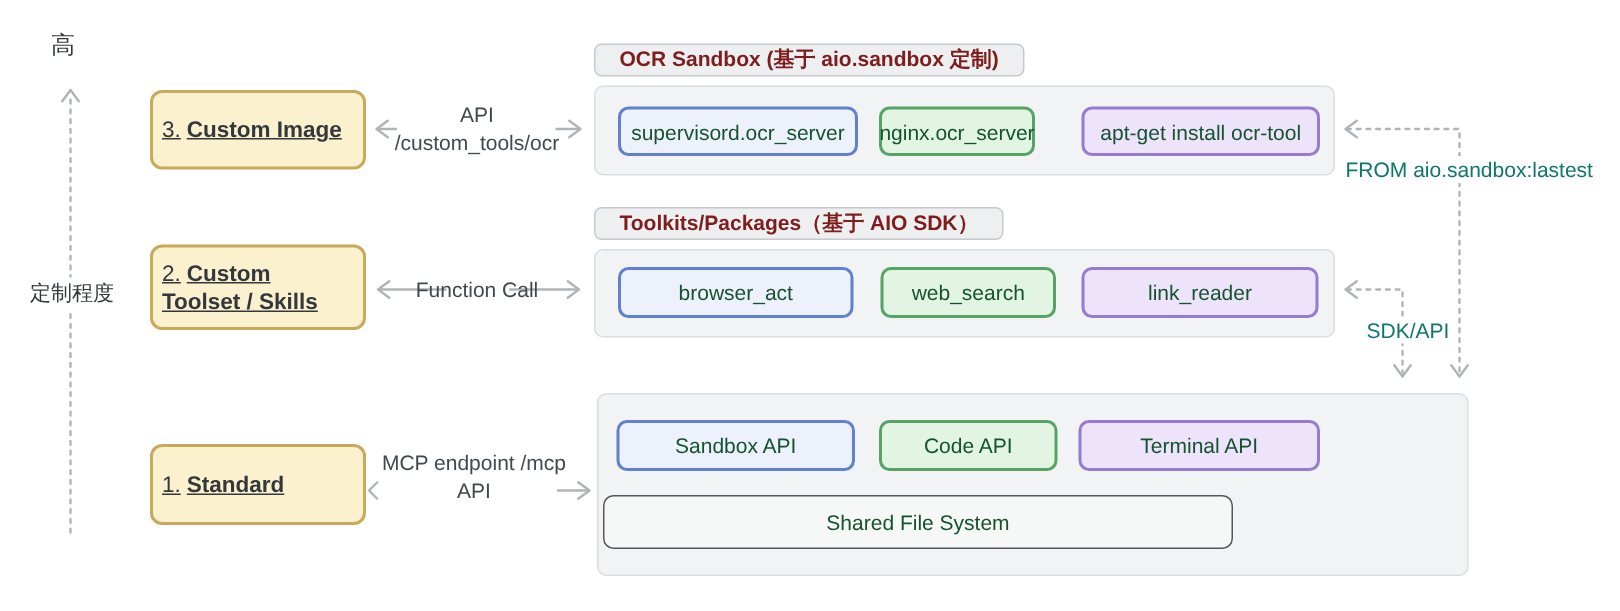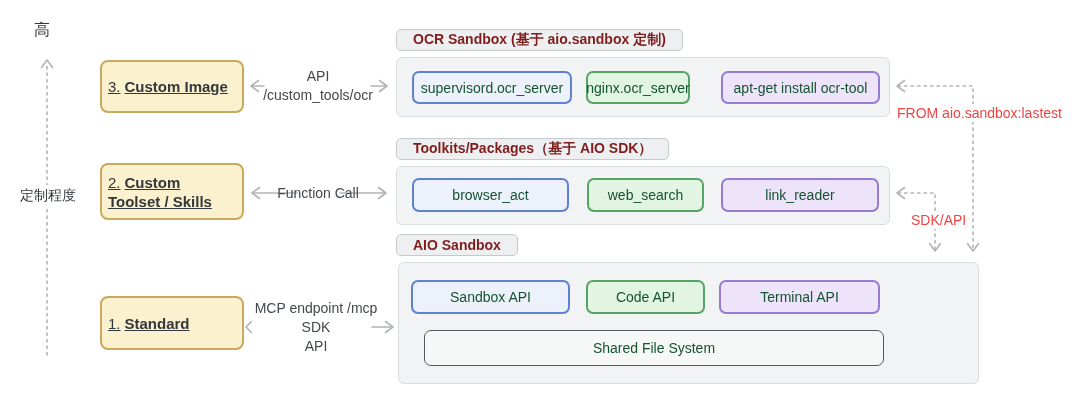--- a/index.html
+++ b/index.html
@@ -38,21 +38,21 @@
   
   .node{
     position:absolute;display:flex;align-items:center;justify-content:center;box-sizing:border-box;
     font-size:14px;border-radius:7px;border:2px solid;white-space:nowrap;color:#14532d;background:#fff;
   }
   .node.blue{background:var(--blue-fill,#EDF1FC);border-color:var(--blue-border,#6080D0);}
   .node.green{background:var(--green-fill,#E2F5E3);border-color:var(--green-border,#55A465);}
   .node.purple{background:var(--purple-fill,#EDE4FB);border-color:var(--purple-border,#977AD1);}
   .node.shared{background:var(--shared-fill,#F6F7F7);border:1.5px solid var(--shared-border,#54585B);}
   
-  .annot{font-size:14px;color:#ef4444;background:#ffffff;padding:1px 3px;white-space:nowrap;}
+  .annot{font-size:14px;color:#0f766e;background:#ffffff;padding:1px 3px;white-space:nowrap;}
 </style>
 </head>
 <body>
 
 <div class="stage">
 
   <svg class="arrows" viewBox="0 0 1080 407">
     <g>
       <path class="s d" d="M47,355 L47,64"></path>
       <path class="s" d="M41.5,67.5 L47,60 L52.5,67.5"></path>
@@ -113,42 +113,40 @@
 
   <div class="abs conn" style="left:253px;top:67px;width:130px;">
     <div>API</div>
     <div>/custom_tools/ocr</div>
   </div>
   <div class="abs conn" style="left:262px;top:184px;width:112px;">
     <div>Function Call</div>
   </div>
   <div class="abs conn" style="left:251px;top:299px;width:130px;">
     <div>MCP endpoint /mcp</div>
-    <div>SDK</div>
     <div>API</div>
   </div>
 
   <div class="abs tag" style="left:396px;top:29px;">OCR Sandbox (基于 aio.sandbox 定制)</div>
   <div class="abs panel" style="left:396px;top:57px;width:492px;height:58px;">
     <div class="node blue" style="left:15px;top:13px;width:160px;height:33px;">supervisord.ocr_server</div>
     <div class="node green" style="left:189px;top:13px;width:104px;height:33px;">nginx.ocr_server</div>
     <div class="node purple" style="left:324px;top:13px;width:159px;height:33px;">apt-get install ocr-tool</div>
   </div>
 
   <div class="abs tag" style="left:396px;top:138px;">Toolkits/Packages（基于 AIO SDK）</div>
   <div class="abs panel" style="left:396px;top:166px;width:492px;height:57px;">
     <div class="node blue" style="left:15px;top:11px;width:157px;height:34px;">browser_act</div>
     <div class="node green" style="left:190px;top:11px;width:117px;height:34px;">web_search</div>
     <div class="node purple" style="left:324px;top:11px;width:158px;height:34px;">link_reader</div>
   </div>
 
-  <div class="abs tag" style="left:396px;top:234px;">AIO Sandbox</div>
   <div class="abs panel" style="left:398px;top:262px;width:579px;height:120px;">
     <div class="node blue" style="left:12px;top:17px;width:159px;height:34px;">Sandbox API</div>
     <div class="node green" style="left:187px;top:17px;width:119px;height:34px;">Code API</div>
     <div class="node purple" style="left:320px;top:17px;width:161px;height:34px;">Terminal API</div>
-    <div class="node shared" style="left:25px;top:67px;width:460px;height:36px;">Shared File System</div>
+    <div class="node shared" style="left:3px;top:67px;width:420px;height:36px;">Shared File System</div>
   </div>
 
   <div class="abs annot" style="left:894px;top:104px;">FROM aio.sandbox:lastest</div>
   <div class="abs annot" style="left:908px;top:211px;">SDK/API</div>
 
 </div>
 
 </body></html>

